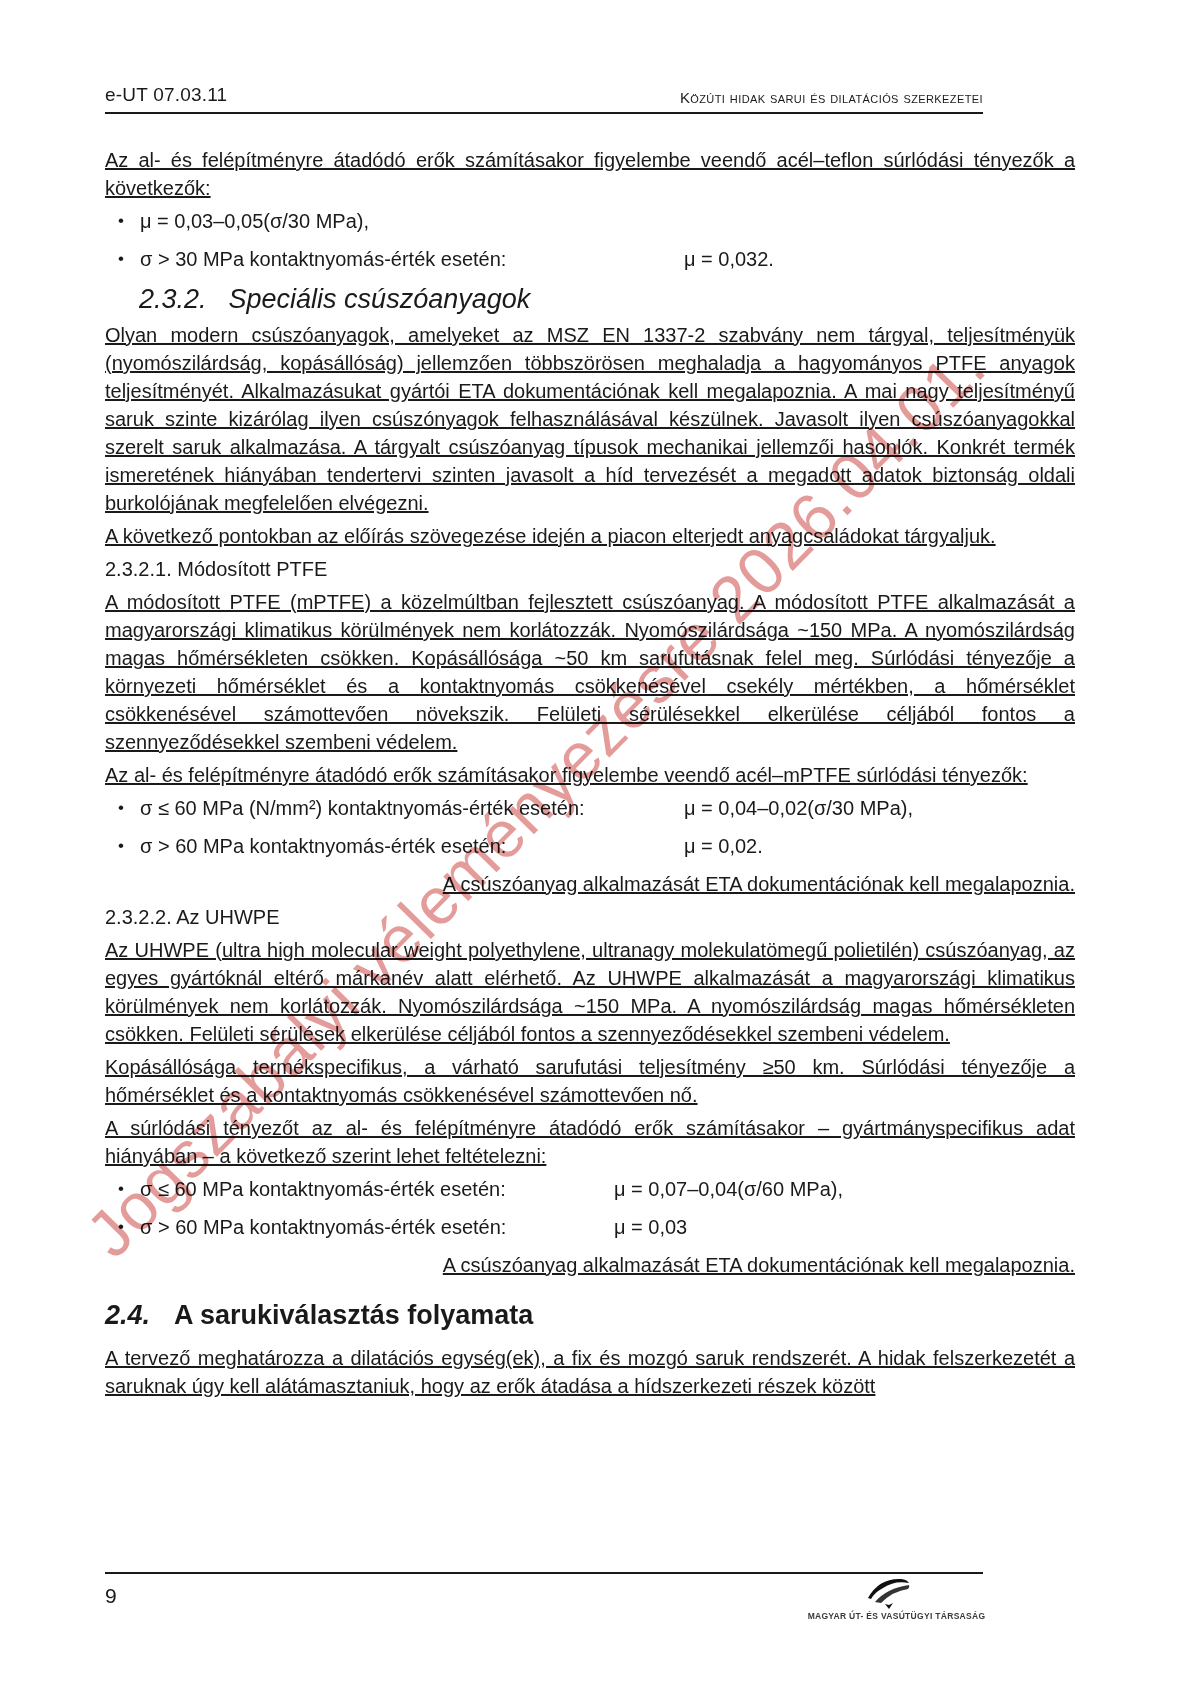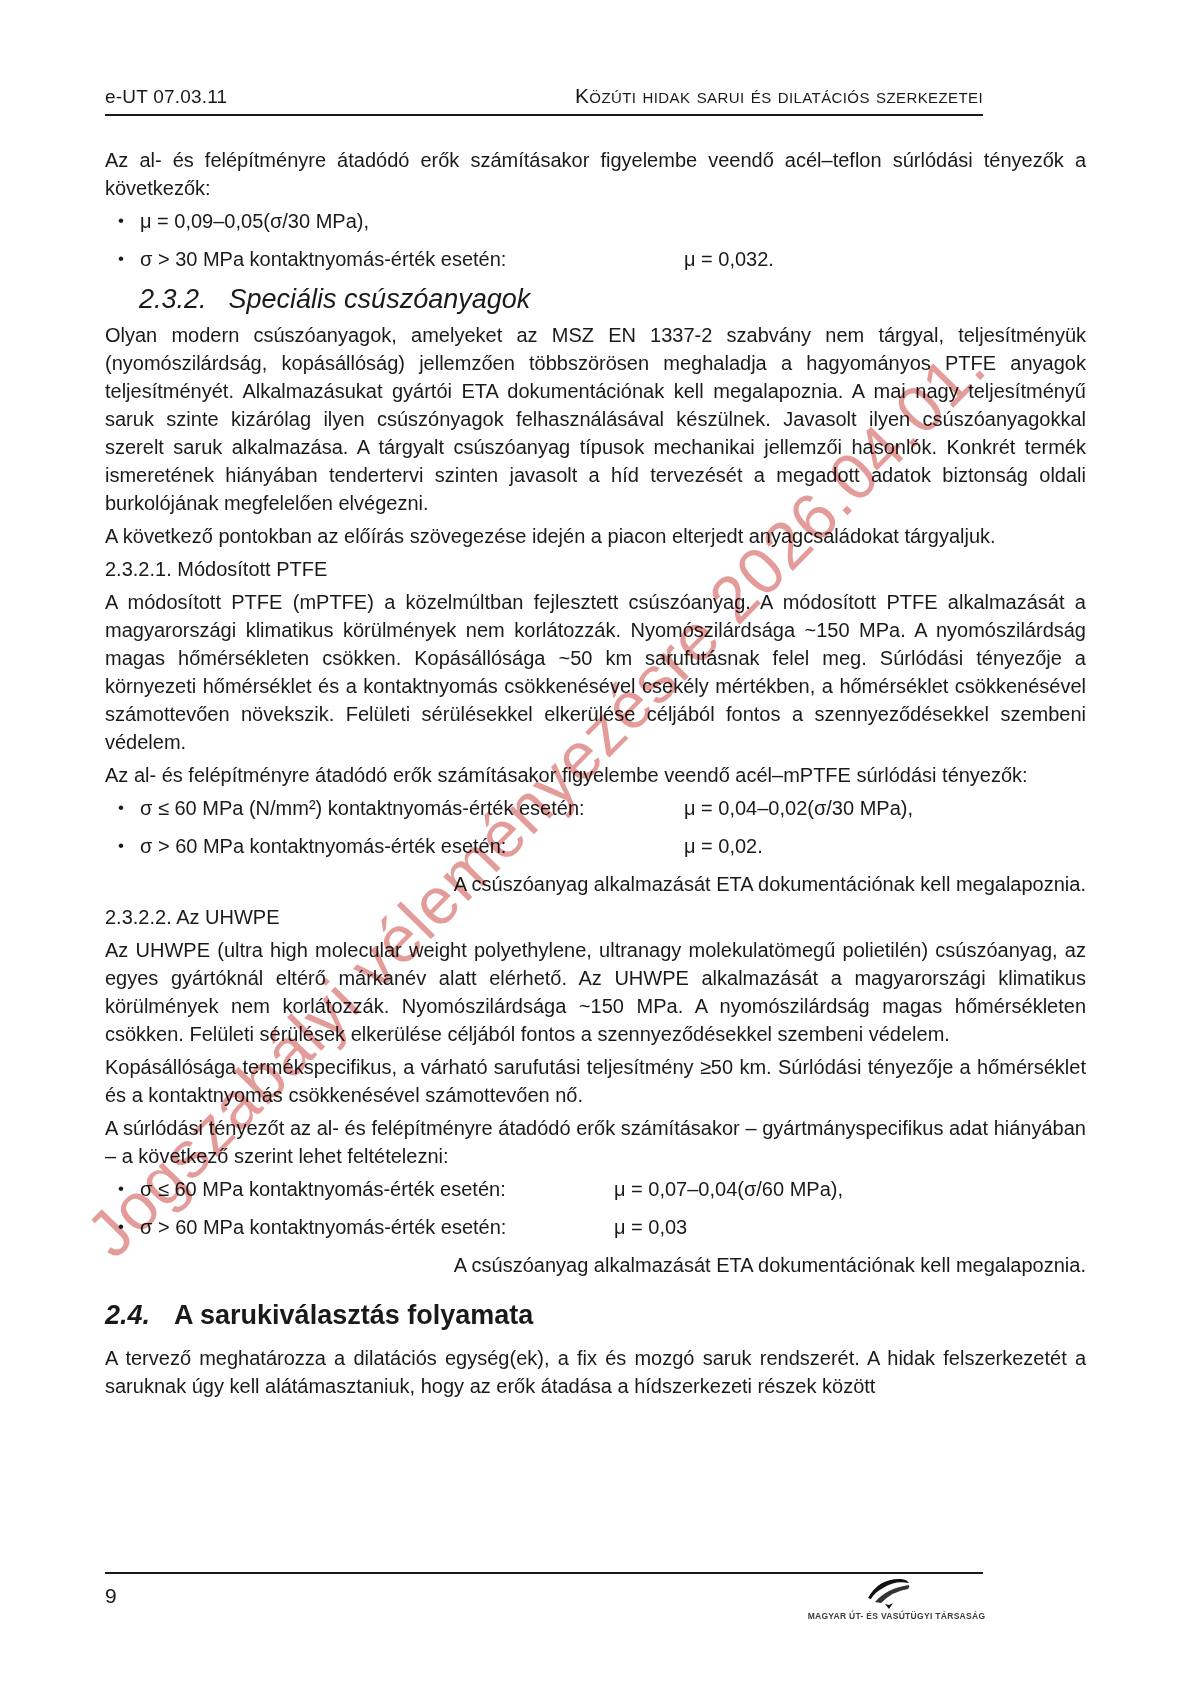--- a/index.html
+++ b/index.html
@@ -11,29 +11,29 @@
   .page{position:relative;width:1088px;height:1684px;}
 
   
   .header{
     position:absolute;left:105px;right:105px;top:84px;
     display:flex;justify-content:space-between;align-items:flex-end;
     padding-bottom:6px;border-bottom:2px solid #1a1a1a;
   }
   .header .doc-code{font-size:19px;letter-spacing:0.2px;}
   .header .doc-title{
-    font-size:21px;font-variant:small-caps;letter-spacing:0.4px;
+    font-size:15px;font-variant:small-caps;letter-spacing:0.4px;
   }
 
   
   .content{
     position:absolute;left:105px;top:146px;width:981px;
     font-size:20px;line-height:28px;text-align:justify;
   }
-  .content p{margin:0 0 5px 0;}
+  .content p{margin:0 11px 5px 0;text-decoration:underline;}
   .content p.single{text-align:right;}
 
   h2.sec-italic{
     font-size:27px;line-height:33px;font-weight:normal;font-style:italic;
     margin:0 0 5px 0;text-align:left;
   }
   h2.sec-italic .sec-num{margin-right:22px;margin-left:34px;}
   h3.sec-small{
     font-size:20px;line-height:28px;font-weight:normal;
     margin:5px 0 5px 0;text-align:left;
@@ -92,21 +92,21 @@
     <span class="doc-title">Közúti hidak sarui és dilatációs szerkezetei</span>
   </div>
 
   <div class="content">
 
     <p>Az al- és felépítményre átadódó erők számításakor figyelembe veendő acél–teflon súrlódási tényezők a következők:</p>
 
     <div class="bullet-group">
       <div class="bullet-row">
         <span class="dot">•</span>
-        <span class="mu">μ = 0,09–0,05(σ/30 MPa),</span>
+        <span class="mu">μ = 0,03–0,05(σ/30 MPa),</span>
       </div>
       <div class="bullet-row">
         <span class="dot">•</span>
         <span class="cond">σ &gt; 30 MPa kontaktnyomás-érték esetén:</span>
         <span class="mu">μ = 0,032.</span>
       </div>
     </div>
 
     <h2 class="sec-italic">
       <span class="sec-num">2.3.2.</span><span>Speciális csúszóanyagok</span>

